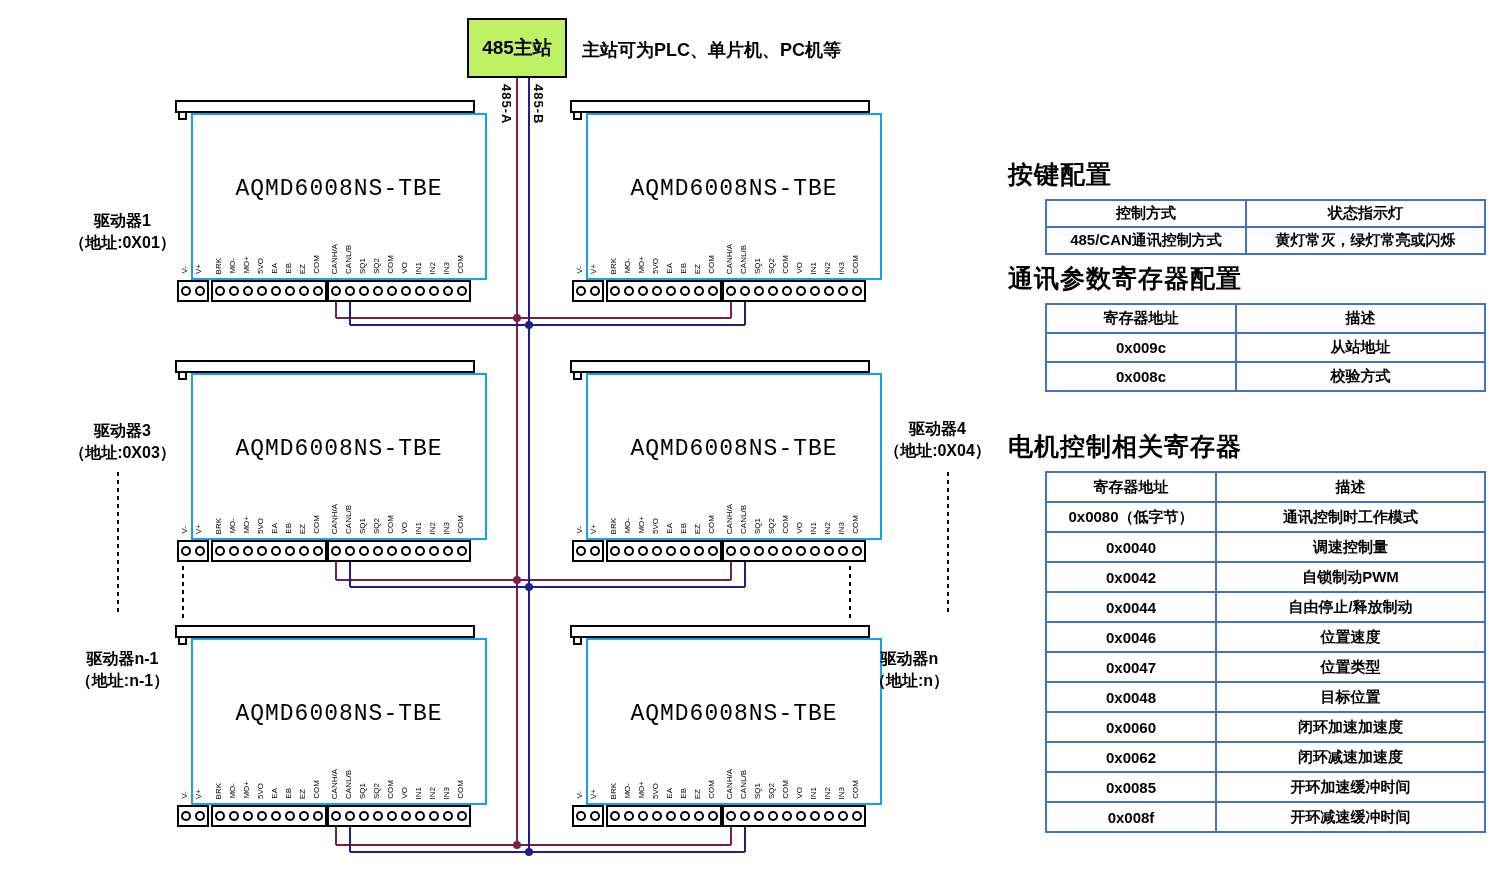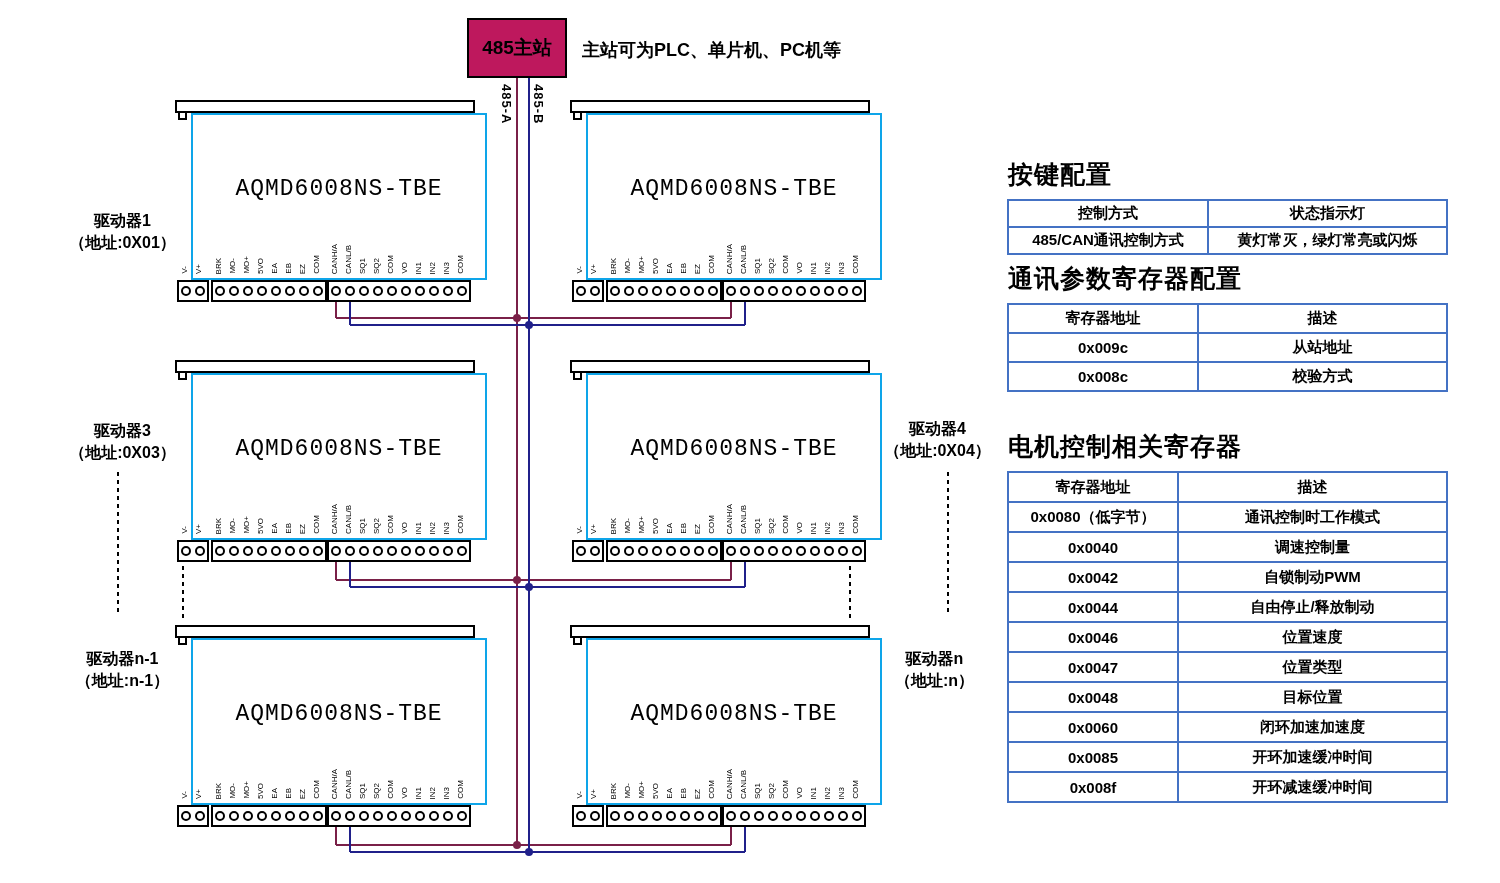--- a/index.html
+++ b/index.html
@@ -6,21 +6,21 @@
     --bus-a:#7a2048;
     --bus-b:#20208a;
     --table-border:#4472c4;
   }
   *{margin:0;padding:0;box-sizing:border-box;}
   body{background:#fff;font-family:"Liberation Sans","DejaVu Sans",sans-serif;color:#000;}
   .canvas{position:relative;width:1500px;height:883px;background:#fff;overflow:hidden;}
 
   
   .master{position:absolute;left:467px;top:18px;width:100px;height:60px;border:2px solid #000;
-          display:flex;align-items:center;justify-content:center;font-size:19px;font-weight:700;background:#be185d;}
+          display:flex;align-items:center;justify-content:center;font-size:19px;font-weight:700;background:#bef264;}
   .master-note{position:absolute;left:582px;top:38px;font-size:18px;font-weight:600;white-space:nowrap;}
   .bus-label{position:absolute;writing-mode:vertical-rl;font-size:13px;font-weight:600;letter-spacing:1px;}
   .bus-label-a{left:499px;top:84px;}
   .bus-label-b{left:531px;top:84px;}
 
   
   .wires{position:absolute;left:0;top:0;pointer-events:none;}
   .wa line{stroke:var(--bus-a);stroke-width:2;}
   .wb line{stroke:var(--bus-b);stroke-width:2;}
   .dots-a circle{fill:var(--bus-a);}
@@ -44,21 +44,21 @@
   .tcircle{width:10px;height:10px;border:2px solid #000;border-radius:50%;}
   .tlabel{position:absolute;display:block;bottom:26px;left:2px;writing-mode:vertical-rl;transform:rotate(180deg);
           font-size:8px;line-height:1.1;white-space:nowrap;color:#000;}
 
   
   .drv-label{position:absolute;width:165px;text-align:center;font-size:16px;font-weight:600;line-height:22px;white-space:nowrap;}
 
   
   .section{position:absolute;width:441px;}
   .sec-title{font-size:25px;font-weight:700;margin:0 0 8px 1px;letter-spacing:1px;}
-  .t{border-collapse:collapse;table-layout:fixed;width:100%;background:#fff;}
+  .t{border-collapse:collapse;table-layout:fixed;width:100%;background:#fff;margin-left:38px;}
   .t td{border:2px solid var(--table-border);text-align:center;vertical-align:middle;
         font-size:15px;font-weight:700;color:#000;padding:0 2px;overflow:hidden;white-space:nowrap;}
   .t0 td{height:27px;}
   .t1 td{height:29px;}
   .t2 td{height:30px;}
 </style>
 </head>
 <body>
 
 <div class="canvas">
@@ -703,21 +703,21 @@
     <div>（地址:0X03）</div>
   </div>
   <div class="drv-label" style="left:855px;top:418px">
     <div>驱动器4</div>
     <div>（地址:0X04）</div>
   </div>
   <div class="drv-label" style="left:40px;top:648px">
     <div>驱动器n-1</div>
     <div>（地址:n-1）</div>
   </div>
-  <div class="drv-label" style="left:852px;top:648px">
+  <div class="drv-label" style="left:827px;top:648px">
     <div>驱动器n</div>
     <div>（地址:n）</div>
   </div>
 
   <div class="section" style="left:1007px;top:158px">
     <div class="sec-title">按键配置</div>
     <table class="t t0">
       <colgroup>
           <col style="width:200px">
           <col>
@@ -800,20 +800,24 @@
           </tr>
           <tr>
             <td>0x0048</td>
             <td>目标位置</td>
           </tr>
           <tr>
             <td>0x0060</td>
             <td>闭环加速加速度</td>
           </tr>
           <tr>
+            <td>0x0062</td>
+            <td>闭环减速加速度</td>
+          </tr>
+          <tr>
             <td>0x0085</td>
             <td>开环加速缓冲时间</td>
           </tr>
           <tr>
             <td>0x008f</td>
             <td>开环减速缓冲时间</td>
           </tr>
         </tbody>
     </table>
   </div>

